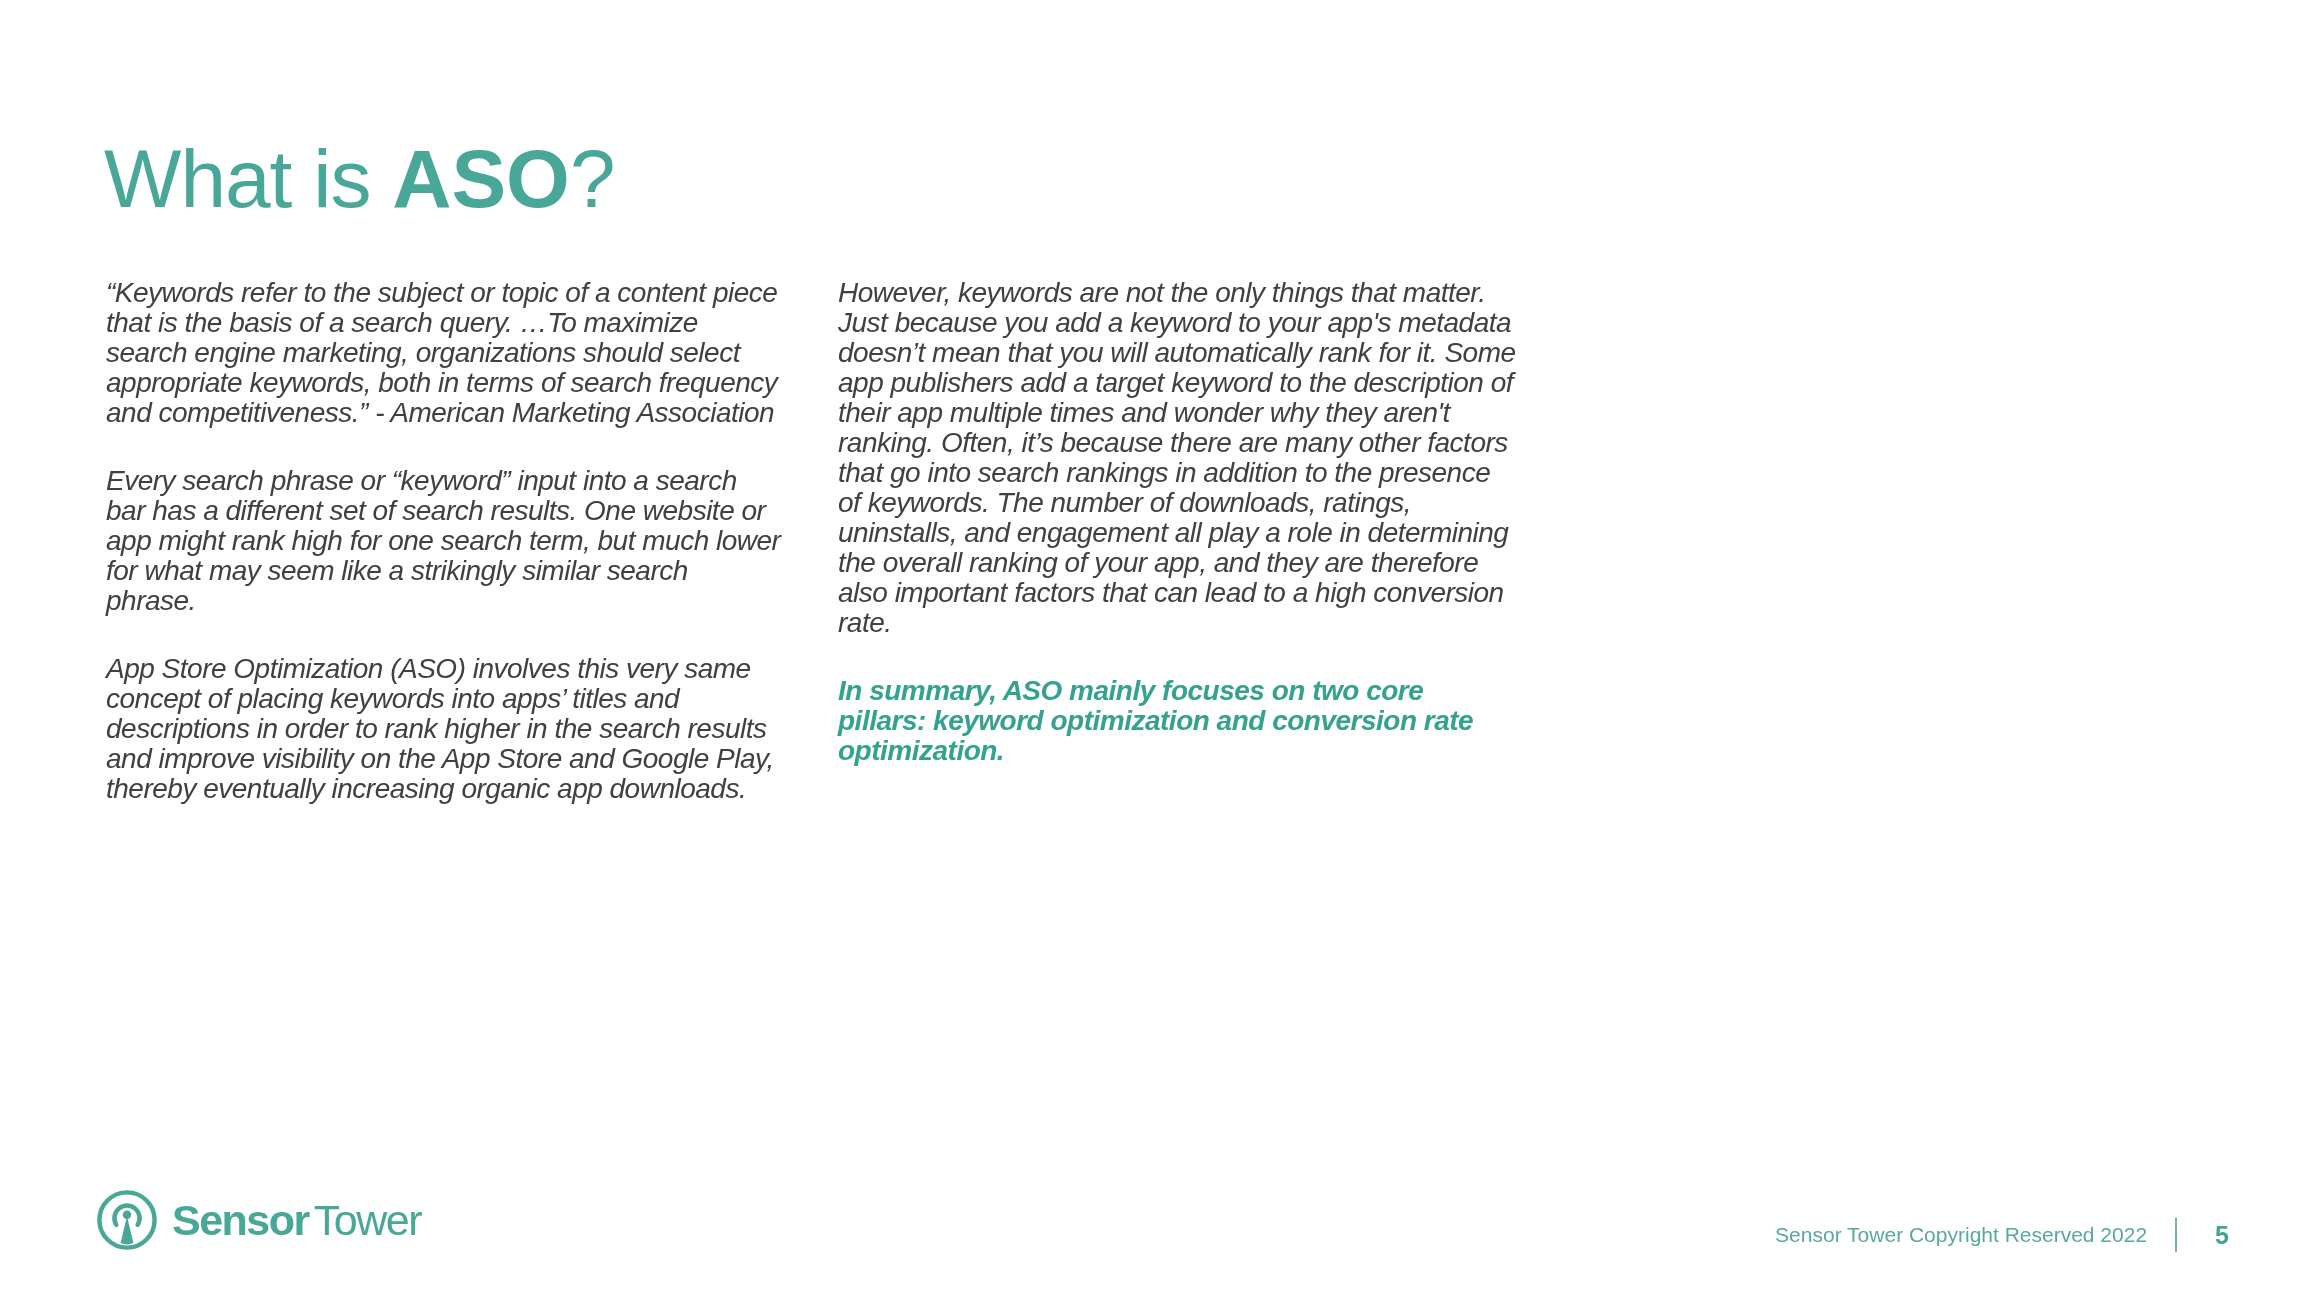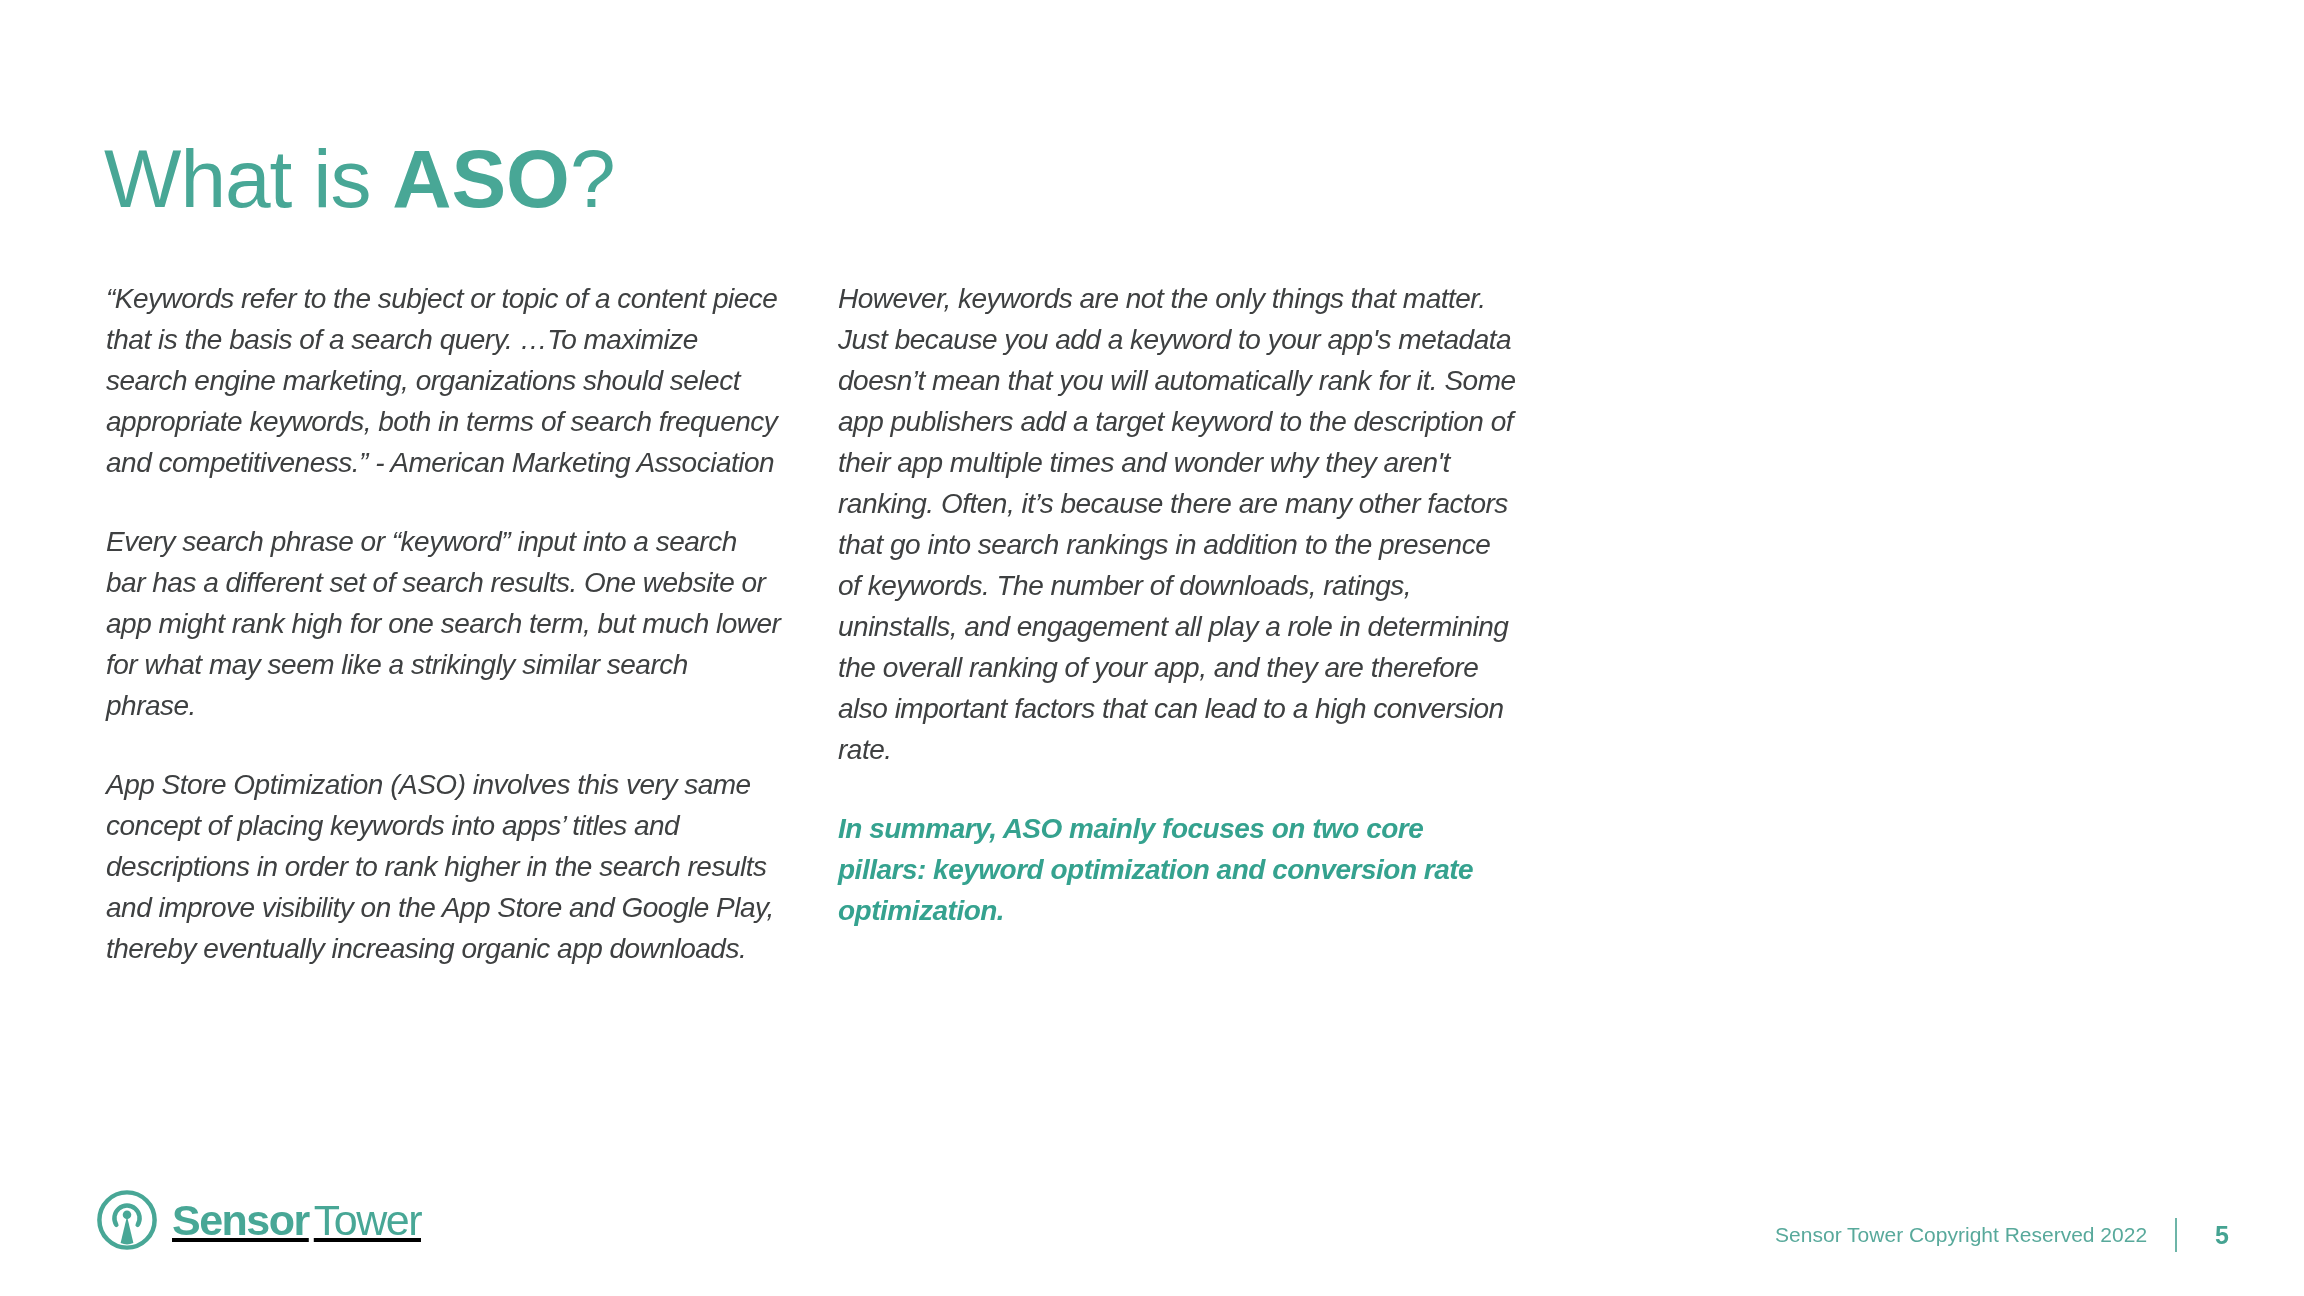--- a/index.html
+++ b/index.html
@@ -39,41 +39,40 @@
     width: 1412px;
     display: flex;
     column-gap: 56px;
   }
   .col { flex: 0 0 auto; }
   .col-left  { width: 676px; }
   .col-right { width: 680px; }
   .col p {
     margin: 0 0 38px 0;
     font-size: 28px;
-    line-height: 41px;
+    line-height: 30px;
     letter-spacing: -0.5px;
     color: #3e4041;
     font-style: italic;
   }
   .quote {
     font-style: italic;
   }
   .summary {
     color: #35a28f !important;
     font-weight: 700;
   }
   .footer-logo {
     position: absolute;
     left: 96px;
     top: 1189px;
     height: 62px;
     display: flex;
     align-items: center;
     column-gap: 14px;
-    text-decoration: underline;
   }
   .logo-icon-svg {
     width: 62px;
     height: 62px;
     display: block;
   }
   .brand {
     font-size: 43px;
     letter-spacing: -1.5px;
     color: #48a796;

